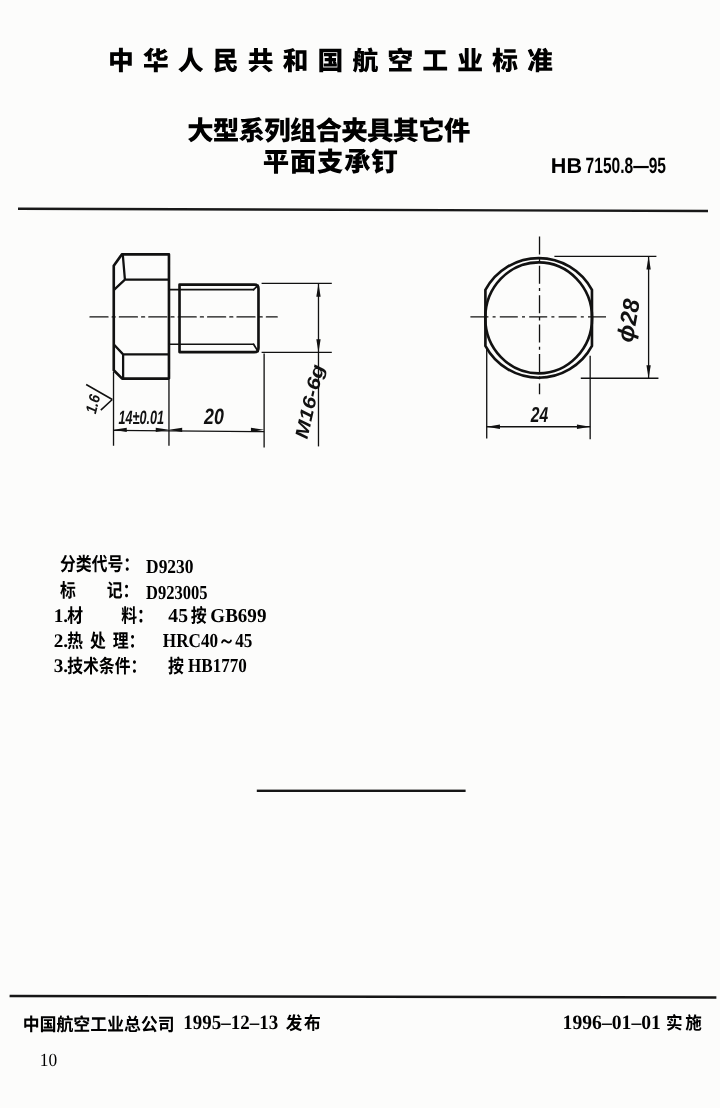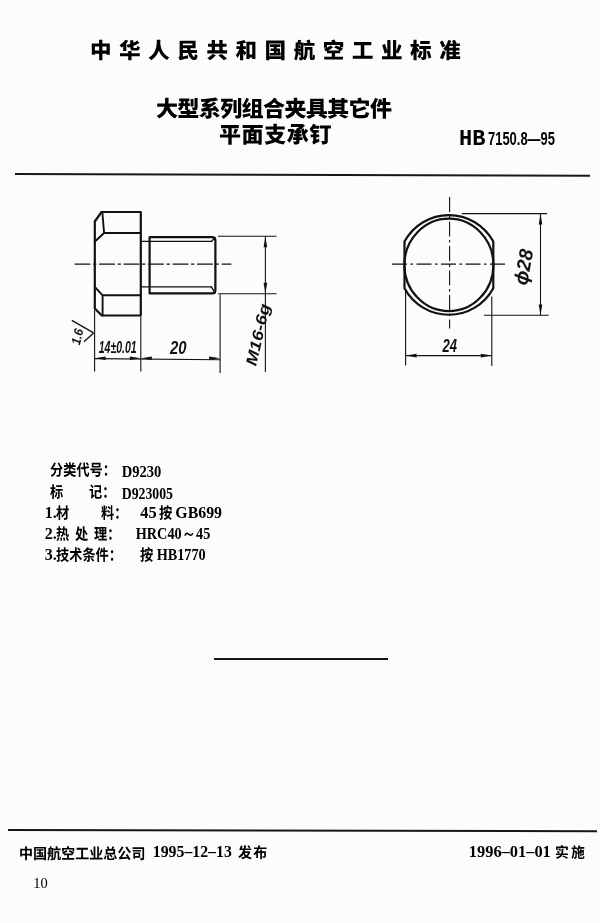--- a/index.html
+++ b/index.html
@@ -12,21 +12,21 @@
     </svg></div>
 
 <div style="position:absolute;left:156px;top:98.5px;"><svg width="236" height="22" viewBox="0 0 236 22" style="overflow:visible">
       <path fill="#000" d="M9.1 -1.2C9.1 0.6 9.1 2.6 9 4.5H1.2V7.8H8.4C7.6 11.4 5.5 14.7 0.7 16.9C1.7 17.6 2.6 18.7 3.1 19.6C7.5 17.4 9.8 14.4 11.1 11C12.8 14.9 15.2 17.8 19.1 19.6C19.6 18.7 20.6 17.3 21.4 16.6C17.4 15 14.8 11.8 13.4 7.8H20.9V4.5H12.4C12.6 2.6 12.6 0.6 12.6 -1.2Z M34.6 0.1V7.6H37.5V0.1ZM38.5 -0.9V8.3C38.5 8.5 38.4 8.6 38.1 8.6C37.8 8.6 36.7 8.6 35.9 8.6C36.3 9.4 36.7 10.6 36.8 11.4C38.3 11.4 39.5 11.3 40.4 10.9C41.3 10.4 41.6 9.7 41.6 8.3V-0.9ZM29.1 2.3V4.2H27.7V2.3ZM24.6 12V14.9H30.7V16.1H22.4V19H42.3V16.1H34V14.9H40.2V12H34V10.6H32.1V7H33.9V4.2H32.1V2.3H33.4V-0.5H23.2V2.3H24.8V4.2H22.5V7H24.4C24 7.9 23.3 8.7 21.9 9.4C22.4 9.8 23.5 11 23.9 11.6C26.1 10.5 27.1 8.8 27.5 7H29.1V11H30.7V12Z M47.6 12.9C46.6 14.2 44.9 15.7 43.2 16.5C44 17 45.4 18 46 18.6C47.6 17.6 49.6 15.8 50.9 14.1ZM56.2 14.5C57.8 15.7 59.9 17.4 60.9 18.6L63.7 16.7C62.6 15.5 60.5 13.9 58.8 12.8ZM56.6 7.9 57.6 9 52.7 9.3C55.3 8 57.8 6.4 60.1 4.6L57.8 2.5C56.9 3.3 55.9 4.1 54.9 4.8L51.1 5C52.2 4.2 53.3 3.3 54.2 2.5C57.1 2.2 59.8 1.8 62.2 1.2L59.9 -1.4C56.1 -0.5 50.1 0 44.6 0.2C45 0.9 45.3 2.2 45.4 3C46.8 2.9 48.3 2.9 49.8 2.8C48.8 3.6 47.9 4.2 47.6 4.4C46.9 4.9 46.4 5.2 45.8 5.3C46.1 6 46.6 7.4 46.7 7.9C47.2 7.7 48 7.6 50.9 7.4C49.7 8.1 48.7 8.6 48.1 8.8C46.7 9.5 45.9 9.9 45 10C45.3 10.8 45.7 12.3 45.9 12.8C46.7 12.5 47.7 12.4 52.2 12V16.3C52.2 16.6 52.1 16.6 51.7 16.7C51.3 16.7 49.9 16.7 48.9 16.6C49.3 17.4 49.9 18.8 50 19.7C51.7 19.7 53 19.7 54.1 19.2C55.2 18.7 55.5 17.9 55.5 16.4V11.7L59.5 11.4C60 12.1 60.5 12.7 60.8 13.3L63.3 11.8C62.4 10.3 60.7 8.3 59 6.7Z M77.5 1V13.9H80.6V1ZM82 -0.9V16.1C82 16.4 81.9 16.6 81.5 16.6C81.1 16.6 79.9 16.6 78.8 16.5C79.2 17.4 79.7 18.7 79.8 19.6C81.7 19.6 83 19.5 84 19C84.9 18.5 85.2 17.7 85.2 16.1V-0.9ZM67.9 11.6C68.5 12.2 69.4 13.1 70.1 13.7C68.8 15.3 67.2 16.5 65.3 17.2C65.9 17.8 66.8 19.1 67.2 19.9C72.5 17.4 75.5 12.9 76.5 5.1L74.5 4.5L74 4.6H70.4C70.6 4 70.8 3.4 70.9 2.8H76.8V-0.3H65.1V2.8H67.7C67.1 5.5 66 8.1 64.6 9.7C65.2 10.2 66.5 11.3 66.9 11.9C67.9 10.8 68.8 9.2 69.5 7.5H73C72.7 8.7 72.3 9.9 71.8 10.9L69.7 9.2Z M86.5 15.6 87.1 18.7C89.2 18.1 91.7 17.4 94.2 16.7V19.3H107V16.5H105.3V-0.1H96V16.5H94.5L94.2 14C91.4 14.6 88.5 15.3 86.5 15.6ZM99 16.5V13.7H102.1V16.5ZM99 8.2H102.1V10.9H99ZM99 5.4V2.8H102.1V5.4ZM87.2 8.6C87.6 8.4 88.1 8.3 89.8 8.1C89.1 9 88.6 9.7 88.3 10C87.5 10.8 87.1 11.3 86.5 11.4C86.8 12.2 87.2 13.5 87.4 14C88 13.7 89 13.4 94.6 12.3C94.6 11.7 94.6 10.6 94.7 9.8L91.3 10.3C92.7 8.6 94 6.7 95.1 4.9L92.7 3.3C92.4 4 91.9 4.8 91.5 5.5L89.9 5.6C91.1 3.9 92.2 1.9 93 0L90.2 -1.3C89.5 1.2 88 3.9 87.6 4.6C87.1 5.3 86.7 5.7 86.2 5.8C86.5 6.6 87 8.1 87.2 8.6Z M118.1 -1.3C115.7 2.1 111.5 4.7 107.5 6.2C108.4 7.1 109.3 8.3 109.8 9.2C110.7 8.8 111.6 8.3 112.5 7.7V8.8H123.5V7.3C124.6 7.9 125.5 8.4 126.5 8.8C127 7.8 127.9 6.6 128.7 5.9C126 5 123.2 3.7 120.2 1.1L120.9 0.1ZM115.3 5.9C116.3 5.1 117.3 4.2 118.2 3.3C119.3 4.3 120.3 5.1 121.3 5.9ZM110.9 10.3V19.6H114.2V18.9H122.1V19.6H125.5V10.3ZM114.2 15.9V13H122.1V15.9Z M134.9 4.9H137.7C137.7 6.3 137.6 7.6 137.4 8.8H134.3L135.9 8.4C135.8 7.4 135.4 6 134.9 4.9ZM137.8 -1.2V1.8H130.3V4.9H134.2L131.9 5.4C132.4 6.5 132.7 7.8 132.8 8.8H129.3V12H136.3C135.1 14.2 133 15.7 129.1 16.8C129.9 17.5 130.8 18.8 131.2 19.7C135.7 18.3 138.1 16.2 139.5 13.4C141.2 16.5 143.6 18.5 147.7 19.6C148.2 18.7 149.1 17.3 149.8 16.6C146.2 15.9 143.8 14.3 142.3 12H149.5V8.8H145.3C145.8 7.9 146.4 6.6 147.1 5.4L145 4.9H148.5V1.8H141.2L141.2 -1.2ZM143.7 4.9C143.4 6.1 142.9 7.5 142.5 8.4L143.7 8.8H140.8C141 7.6 141.1 6.3 141.2 4.9Z M154.1 -0.2V12.2H150.7V15H155.6C154.2 15.9 152.1 16.9 150.3 17.4C151.1 18 152.1 19.1 152.6 19.7C154.8 19 157.6 17.6 159.3 16.4L157.4 15H163.6L162.3 16.5C164.7 17.4 167.2 18.8 168.7 19.7L171.3 17.4C170.1 16.7 168.2 15.8 166.3 15H171V12.2H167.6V-0.2ZM157.2 12.2V11.3H164.4V12.2ZM157.2 5.3H164.4V6.1H157.2ZM157.2 3.1V2.3H164.4V3.1ZM157.2 8.3H164.4V9.1H157.2Z M183 16.8C185.4 17.6 187.8 18.8 189.2 19.6L192.3 17.6C190.7 16.9 187.9 15.7 185.5 14.9H192.1V12H188.5V3.7H191.6V0.8H188.5V-1.1H185.3V0.8H179V-1.1H175.8V0.8H172.9V3.7H175.8V12H172.2V14.9H178.2C176.5 15.8 174 16.8 171.9 17.3C172.6 18 173.5 19 174 19.7C176.3 19 179.3 17.8 181.3 16.7L179.1 14.9H185.3ZM179 12V10.8H185.3V12ZM179 3.7H185.3V4.6H179ZM179 7.2H185.3V8.2H179Z M201.4 -0.5C201.7 0.1 202 0.8 202.2 1.5H194.2V7H196.9V14.8C196.9 18.2 198.1 19.2 202.3 19.2C203.2 19.2 206.8 19.2 207.7 19.2C211.4 19.2 212.5 18.1 213 14.1C212 13.9 210.6 13.3 209.8 12.8C209.5 15.6 209.2 16 207.5 16C206.6 16 203.3 16 202.5 16C200.6 16 200.3 15.9 200.3 14.7V12.9C203.8 12.2 207.6 11.1 210.7 9.8L208.2 7.2C206.1 8.3 203.2 9.3 200.3 10V6.2H197.4V4.6H209.6V7H212.9V1.5H205.8C205.6 0.7 205.1 -0.5 204.5 -1.4Z M221 9.3V12.4H226.7V19.7H230V12.4H235.4V9.3H230V6.1H234.3V2.9H230V-0.9H226.7V2.9H225.5C225.7 2.2 225.9 1.4 226.1 0.7L223 0.1C222.5 2.7 221.6 5.5 220.4 7.1C221.2 7.5 222.6 8.2 223.2 8.6C223.7 7.9 224.1 7 224.5 6.1H226.7V9.3ZM219 -1.1C218 1.9 216.1 5 214.2 6.9C214.8 7.7 215.6 9.4 215.9 10.2C216.2 9.9 216.6 9.5 216.9 9.1V19.7H219.9V4.5C220.7 3 221.5 1.4 222 -0.2Z"></path>
     </svg></div>
 
 <div style="position:absolute;left:219px;top:124.5px;"><svg width="112" height="22" viewBox="0 0 112 22" style="overflow:visible">
       <path fill="#000" d="M3.3 4.6C4 6 4.6 7.8 4.7 9L7.9 8C7.6 6.8 6.9 5.1 6.2 3.8ZM15.7 3.7C15.4 5.1 14.7 6.8 14.1 8.1L16.9 8.9C17.6 7.8 18.4 6.2 19.2 4.6ZM0.9 9.4V12.6H9.3V19.7H12.7V12.6H21.1V9.4H12.7V3.3H19.8V0.1H2.1V3.3H9.3V9.4Z M32.1 10.9H34.8V12.1H32.1ZM32.1 8.4V7.4H34.8V8.4ZM32.1 14.5H34.8V15.7H32.1ZM23.6 -0.1V2.9H31.4L31.2 4.5H24.4V19.7H27.5V18.6H39.5V19.7H42.7V4.5H34.6L35.1 2.9H43.7V-0.1ZM27.5 15.7V7.4H29.3V15.7ZM39.5 15.7H37.6V7.4H39.5Z M54.4 -1.2V1.4H46.6V4.6H54.4V6.7H47.8V9.8H51L49.4 10.4C50.4 12.2 51.6 13.7 53.1 14.9C50.9 15.8 48.3 16.3 45.5 16.6C46.1 17.3 46.9 18.8 47.2 19.7C50.5 19.2 53.5 18.4 56.2 17.1C58.4 18.3 61.2 19.1 64.5 19.5C65 18.6 65.9 17.1 66.6 16.3C63.9 16.1 61.5 15.6 59.5 14.9C61.7 13.1 63.4 10.8 64.5 7.9L62.2 6.6L61.6 6.7H57.8V4.6H65.7V1.4H57.8V-1.2ZM52.7 9.8H59.8C58.9 11.2 57.7 12.4 56.3 13.3C54.8 12.4 53.6 11.2 52.7 9.8Z M84.9 3.4 82.5 3.8C83.8 2.8 85 1.7 86 0.6L83.8 -1L83.1 -0.9H71.9V2H80.1C79.2 2.7 78.2 3.4 77.2 3.9V5.3H75.3V8H77.2V8.7H74.9V11.4H77.2V12.2H73.9V14.9H77.2V16.2C77.2 16.5 77.1 16.6 76.7 16.6C76.4 16.6 75.1 16.6 74.1 16.5C74.5 17.4 75 18.7 75.2 19.6C76.9 19.6 78.2 19.5 79.2 19C80.2 18.5 80.5 17.8 80.5 16.2V14.9H83.6V12.2H80.5V11.4H82.6V8.7H80.5V8H82.2V5.3H80.5V5.1C81.1 4.8 81.7 4.4 82.2 4C83 9.7 84.2 14.5 87.2 17.4C87.7 16.6 88.7 15.4 89.4 14.8C88 13.5 86.9 11.6 86.2 9.3C87.2 8.3 88.3 6.9 89.3 5.7L86.7 3.7C86.4 4.4 85.9 5.2 85.3 6C85.2 5.1 85 4.3 84.9 3.4ZM68.9 3.9V6.7H71.9C71.2 10.4 69.9 13.5 68.1 15.3C68.7 15.8 69.9 17.1 70.4 17.8C72.8 15.2 74.6 10.3 75.3 4.4L73.3 3.8L72.8 3.9Z M100.7 0.4V3.5H105.5V15.7C105.5 16.1 105.4 16.2 105 16.2C104.6 16.2 103.4 16.2 102.2 16.1C102.7 17 103.2 18.5 103.4 19.5C105.1 19.5 106.5 19.4 107.5 18.8C108.5 18.3 108.8 17.4 108.8 15.8V3.5H111.9V0.4ZM94.4 19.7C94.9 19.2 95.9 18.7 100.5 16.6C100.3 15.9 100.1 14.5 100.1 13.6L97.3 14.8V12.3H100.2V9.5H97.3V7.8H99.7V4.9H93.8C94.1 4.6 94.4 4.1 94.7 3.7H100V0.7H96.4L96.8 -0.3L94 -1.2C93.3 0.7 92 2.6 90.6 3.7C91.1 4.4 91.8 6.2 92 6.8L92.7 6.2V7.8H94.2V9.5H91.6V12.3H94.2V15.1C94.2 16.1 93.7 16.7 93.2 17C93.6 17.6 94.2 18.9 94.4 19.7Z"></path>
     </svg></div>
 
-<div style="position:absolute;left:459px;top:127px;white-space:nowrap;"><span style="font-family:Liberation Mono, monospace;font-weight:bold;font-size:22px;">HB</span><span style="display:inline-block;transform:scaleX(.70);transform-origin:0 50%;font-weight:bold;font-size:18.5px;letter-spacing:0px;margin-left:3px;">7150.8—95</span></div>
+<div style="position:absolute;left:459px;top:127px;white-space:nowrap;"><span style="font-family:Liberation Sans, sans-serif;font-weight:bold;font-size:18px;">HB</span><span style="display:inline-block;transform:scaleX(.70);transform-origin:0 50%;font-weight:bold;font-size:18.5px;letter-spacing:0px;margin-left:3px;">7150.8—95</span></div>
 
 <div style="position:absolute;left:15px;top:173px;width:575px;height:2px;background:#191919;transform:rotate(.18deg);transform-origin:0 0;"></div>
 
 <svg style="position:absolute;left:0;top:0;" width="600" height="400" viewBox="0 0 600 400">
 <g fill="none" stroke="#111" stroke-width="2.2" stroke-linecap="round" stroke-linejoin="round">
 
 <path d="M101.5,212 H140.8 V315.5 H101.8 L94.8,308.5 V221.5 Z"></path>
 
 <g stroke-width="1.9">
         <path d="M102.3,212 L104.1,233 H140.8 M104.1,233 L95.2,241.3"></path>

